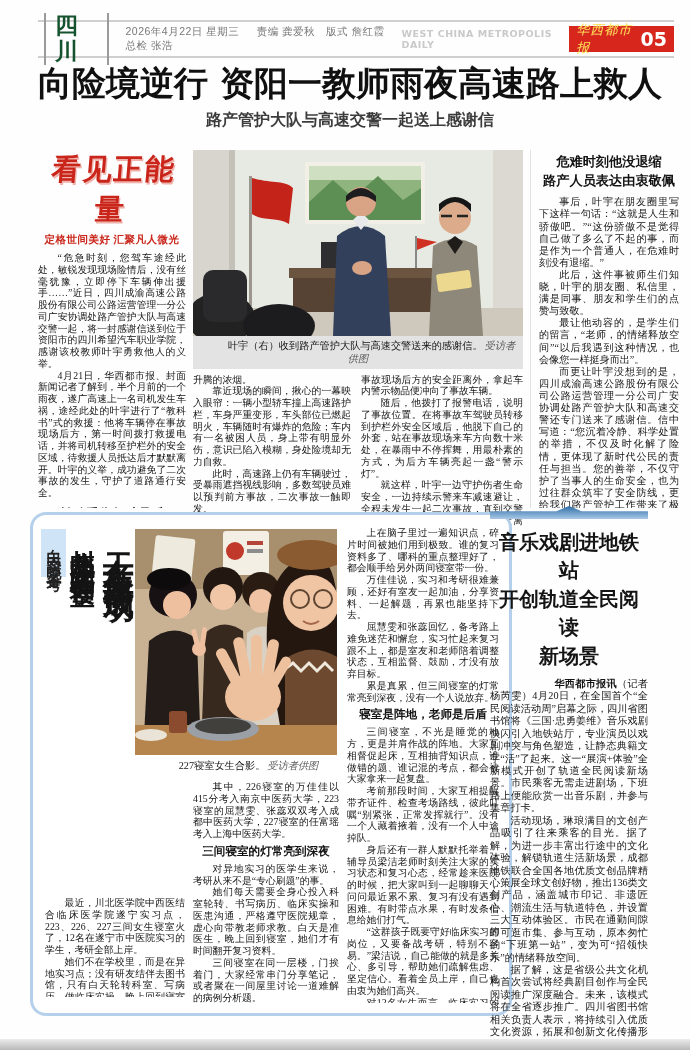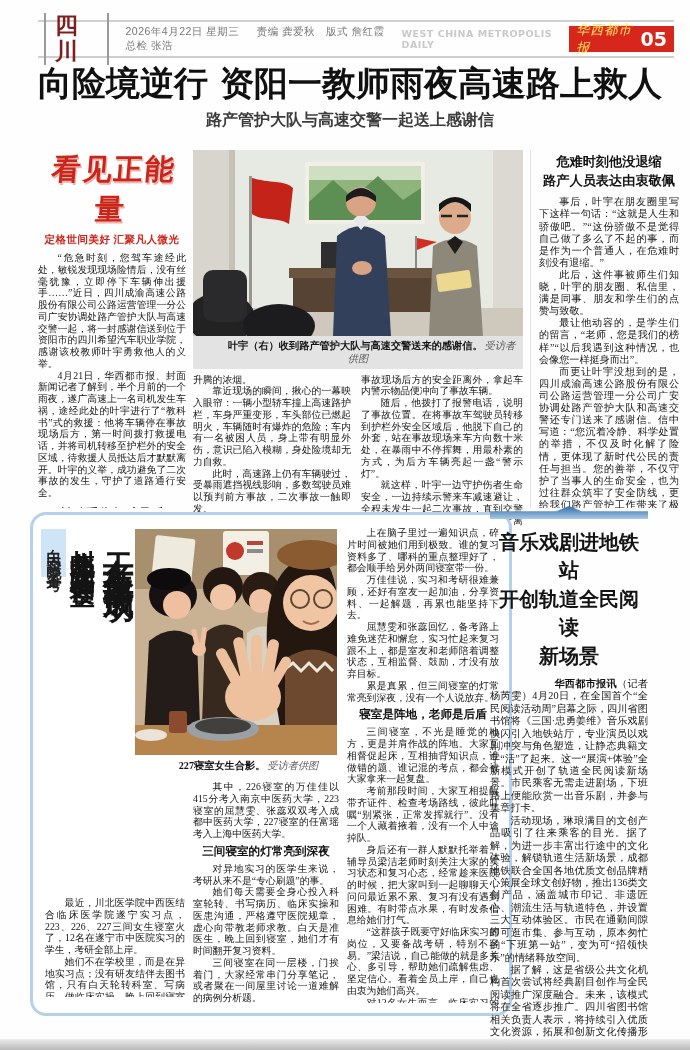--- a/index.html
+++ b/index.html
@@ -2,21 +2,21 @@
 <html><head>
 <meta charset="utf-8">
 <style>
   html,body{margin:0;padding:0;background:#888;}
   .page{position:relative;width:690px;height:1050px;background:#fefefe;overflow:hidden;
         font-family:"Liberation Serif","DejaVu Serif",serif;color:#141414;margin:0 auto;}
   
   .masthead{position:absolute;left:38px;top:20px;width:636px;height:34px;
             border-top:2px solid #cfcfcf;border-bottom:2px solid #cfcfcf;
             display:flex;align-items:center;}
-  .section-name{font-size:23px;font-weight:bold;color:#7f1d1d;letter-spacing:2px;
+  .section-name{font-size:23px;font-weight:bold;color:#14532d;letter-spacing:2px;
                 border-left:2px solid #9a9a9a;border-right:2px solid #9a9a9a;
                 padding:0 9px;line-height:26px;margin-left:6px;}
   .dateline{font-size:10.5px;color:#787878;margin-left:16px;letter-spacing:.5px;
             font-family:"Liberation Sans","DejaVu Sans",sans-serif;}
   .mast-spacer{flex:1;}
   .eng-title{font-size:9.5px;font-weight:bold;color:#c9c9c9;letter-spacing:.5px;
              font-family:"DejaVu Sans","Liberation Sans",sans-serif;margin-right:5px;}
   .brand-box{background:#d7271d;height:26px;display:flex;align-items:center;padding:0 7px;}
   .paper-name{color:#ffdf4d;font-weight:400;font-size:13px;font-style:italic;letter-spacing:1px;
               text-shadow:0 0 1px #fff4;}
@@ -35,21 +35,21 @@
   .lead-col4{width:140px;border-left:1px solid #e2e2e2;padding-left:8px;height:358px;overflow:hidden;}
   .pe-logo{text-align:center;color:#c9251a;margin-bottom:5px;}
   .pe-title{display:block;font-size:29px;font-weight:900;letter-spacing:2px;
             transform:skewX(-5deg);text-shadow:1.5px 1.5px 0 #efb3ac;}
   .pe-tag{display:block;font-size:10.5px;font-weight:bold;letter-spacing:.5px;margin-top:3px;}
   .bodytext p{margin:0;text-indent:2em;text-align:justify;font-size:9.8px;line-height:1.2;}
   .lead-subhead{font-weight:bold;font-size:13px;text-align:center;line-height:1.35;margin:6px 0;
                 font-family:"DejaVu Sans",sans-serif;}
   .lead-photo{display:block;width:330px;height:186px;}
   .lead-caption{background:#e3e3e3;font-size:10.2px;padding:3px 4px;text-align:center;line-height:1.3;}
-  .cap-bold{font-weight:bold;padding-left:27px;}
+  .cap-bold{font-weight:normal;padding-left:27px;}
   .cap-credit{color:#5a5a5a;font-style:italic;margin-left:2px;}
   .lead-cols{display:flex;gap:10px;margin-top:5px;height:152px;overflow:hidden;}
   .lead-c2{width:158px;} .lead-c3{width:162px;}
   .col4-head{font-weight:bold;font-size:13.2px;text-align:center;line-height:1.45;margin:2px 0 6px;
              font-family:"DejaVu Sans",sans-serif;}
   .col4 p{font-size:10.1px;}
   
   .dorm-box{position:absolute;left:30px;top:512px;width:476px;height:498px;background:#fff;
             border:3px solid #b5d0ea;border-radius:16px;}
   .v-sub{position:absolute;left:8px;top:14px;writing-mode:vertical-rl;font-size:15px;font-weight:bold;
@@ -166,21 +166,21 @@
       </div>
     </div>
 
     <div class="lead-col4 bodytext col4">
       <div class="col4-head">
         <div>危难时刻他没退缩</div>
         <div>路产人员表达由衷敬佩</div>
       </div>
       <p>事后，叶宇在朋友圈里写下这样一句话：“这就是人生和骄傲吧。”“这份骄傲不是觉得自己做了多么了不起的事，而是作为一个普通人，在危难时刻没有退缩。”</p>
       <p>此后，这件事被师生们知晓，叶宇的朋友圈、私信里，满是同事、朋友和学生们的点赞与致敬。</p>
-      <p>最让他动容的，是学生们的留言，“老师，您是我们的榜样”“以后我遇到这种情况，也会像您一样挺身而出”。</p>
+      <p>最让他动容的，是学生们的留言，“老师，的情绪释放空间”“以后我遇到这种情况，也会像您一样挺身而出”。</p>
       <p>而更让叶宇没想到的是，四川成渝高速公路股份有限公司公路运营管理一分公司广安协调处路产管护大队和高速交警还专门送来了感谢信。信中写道：“您沉着冷静、科学处置的举措，不仅及时化解了险情，更体现了新时代公民的责任与担当。您的善举，不仅守护了当事人的生命安全，也为过往群众筑牢了安全防线，更给我们路产管护工作带来了极大的鼓舞与支持，赢得了我们全体管护人员的由衷敬佩。”</p>
 
     </div>
   </div>
 
   <div class="dorm-box">
     <div class="v-sub">白天实习晚上备考</div>
     <div class="v-t2">川北医学院三间『神仙寝室』</div>
     <div class="v-t1">十二名女生全部考研成功</div>
 

